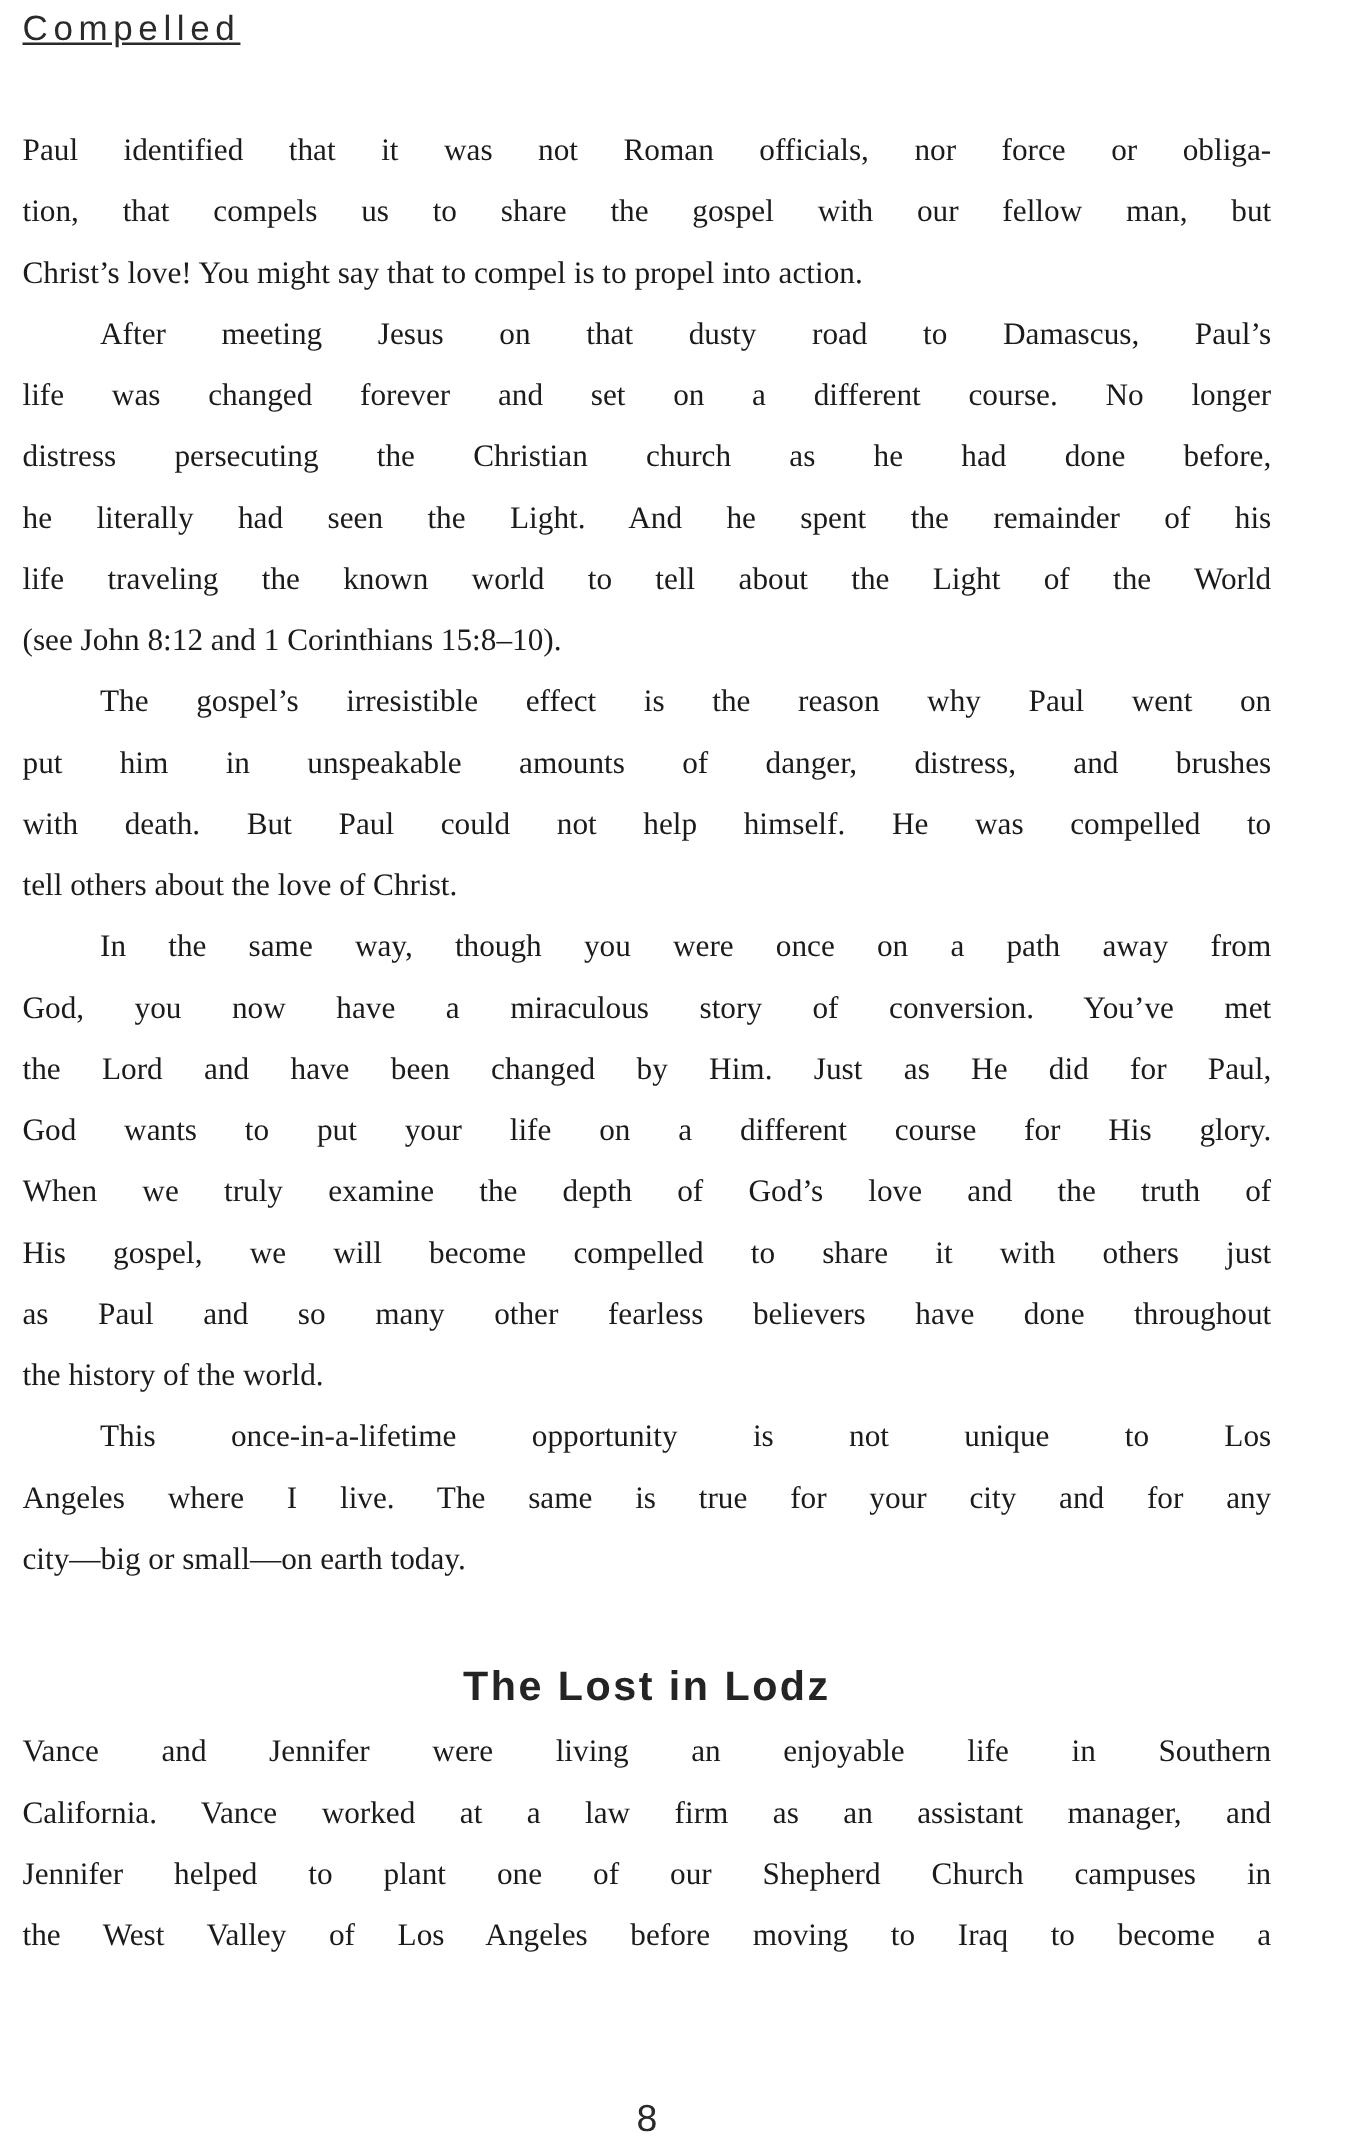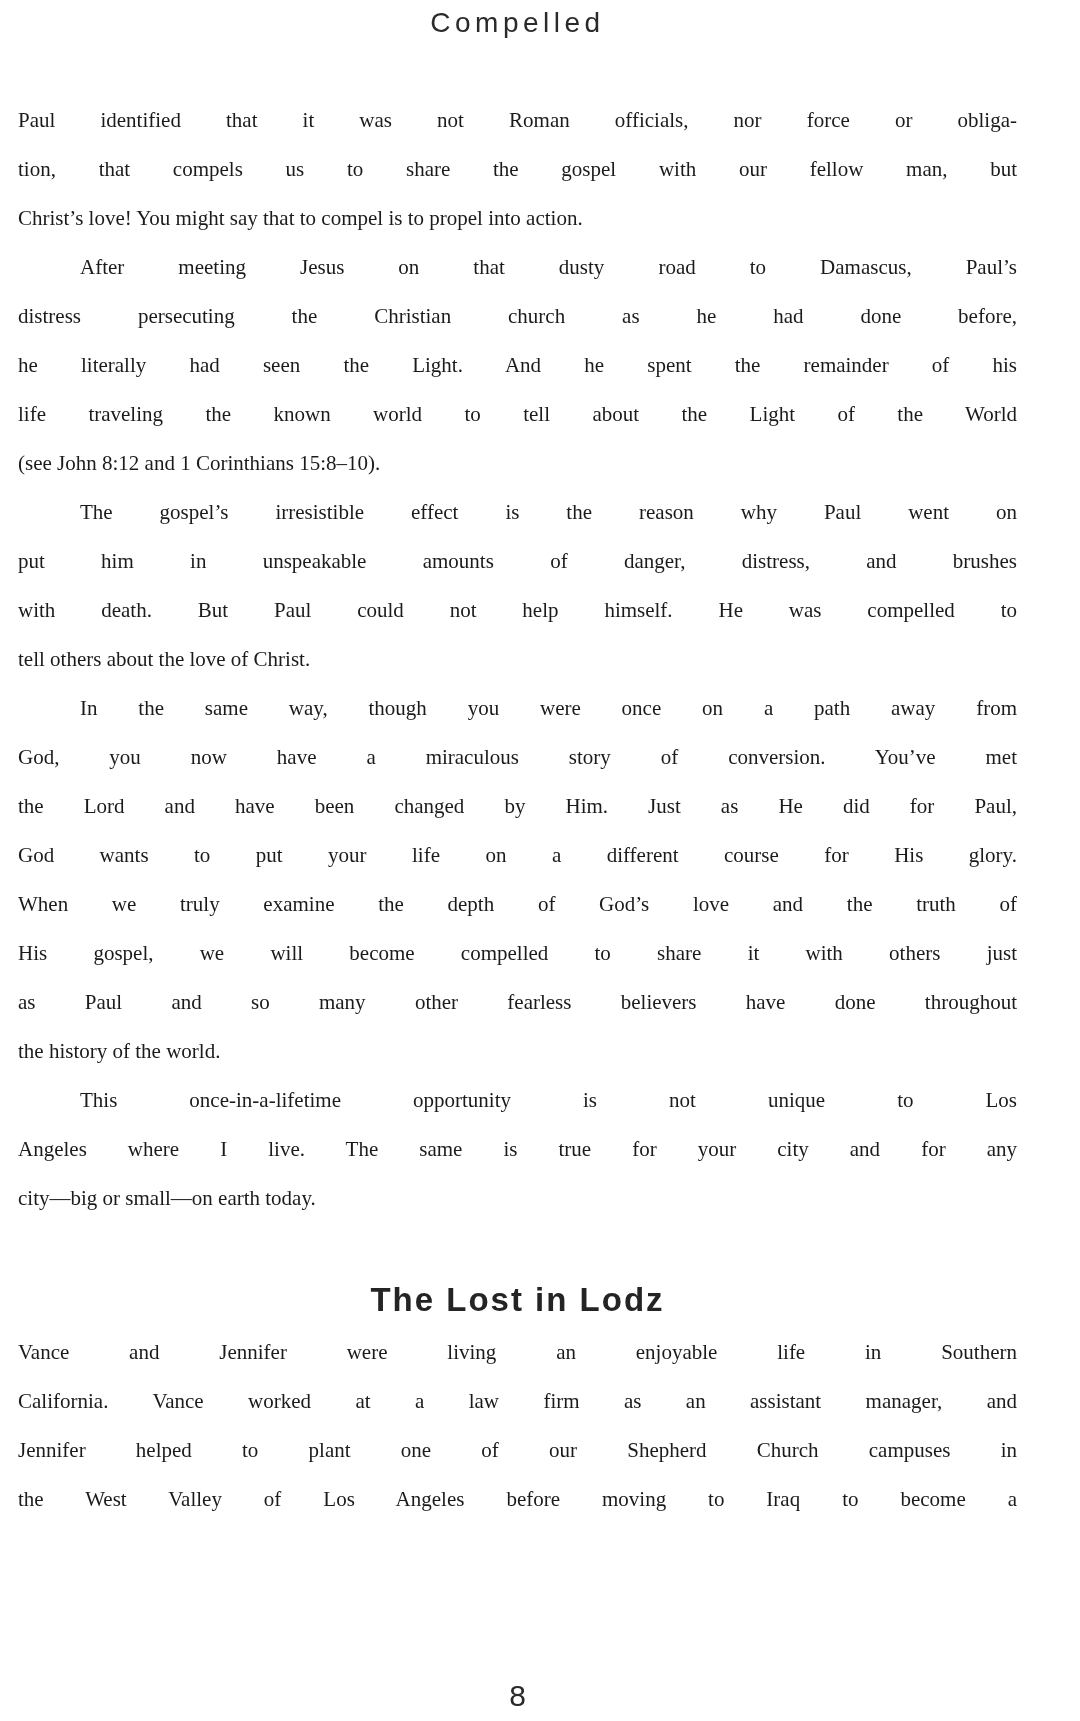--- a/index.html
+++ b/index.html
@@ -11,38 +11,39 @@
     background: #ffffff;
     font-family: "Liberation Serif", serif;
     color: #1b1b1b;
     overflow: hidden;
   }
   .running-head {
     position: absolute;
     top: 6px;
     left: 18px;
     width: 999px;
-    text-align: center;
+    text-align: left;
     font-family: "Liberation Sans", sans-serif;
     font-weight: 400;
     font-size: 28px;
     line-height: 34px;
     letter-spacing: 4.5px;
     color: #2a2a2a;
+    text-decoration: underline;
   }
   .body-block {
     position: absolute;
     top: 96px;
     left: 18px;
     width: 999px;
   }
   .line {
     height: 49px;
     line-height: 49px;
-    font-size: 21px;
+    font-size: 25px;
     text-align: justify;
     text-align-last: justify;
     white-space: normal;
     overflow: hidden;
   }
   .line.last {
     text-align: center;
     text-align-last: left;
   }
   .line.ind {
@@ -80,20 +81,21 @@
 
 <div class="page">
 
   <div class="running-head">Compelled</div>
 
   <div class="body-block">
     <div class="line">Paul identified that it was not Roman officials, nor force or obliga-</div>
     <div class="line">tion, that compels us to share the gospel with our fellow man, but</div>
     <div class="line last">Christ’s love! You might say that to compel is to propel into action.</div>
     <div class="line ind">After meeting Jesus on that dusty road to Damascus, Paul’s</div>
+    <div class="line">life was changed forever and set on a different course. No longer</div>
     <div class="line">distress persecuting the Christian church as he had done before,</div>
     <div class="line">he literally had seen the Light. And he spent the remainder of his</div>
     <div class="line">life traveling the known world to tell about the Light of the World</div>
     <div class="line last">(see John 8:12 and 1 Corinthians 15:8–10).</div>
     <div class="line ind">The gospel’s irresistible effect is the reason why Paul went on</div>
     <div class="line">put him in unspeakable amounts of danger, distress, and brushes</div>
     <div class="line">with death. But Paul could not help himself. He was compelled to</div>
     <div class="line last">tell others about the love of Christ.</div>
     <div class="line ind">In the same way, though you were once on a path away from</div>
     <div class="line">God, you now have a miraculous story of conversion. You’ve met</div>

